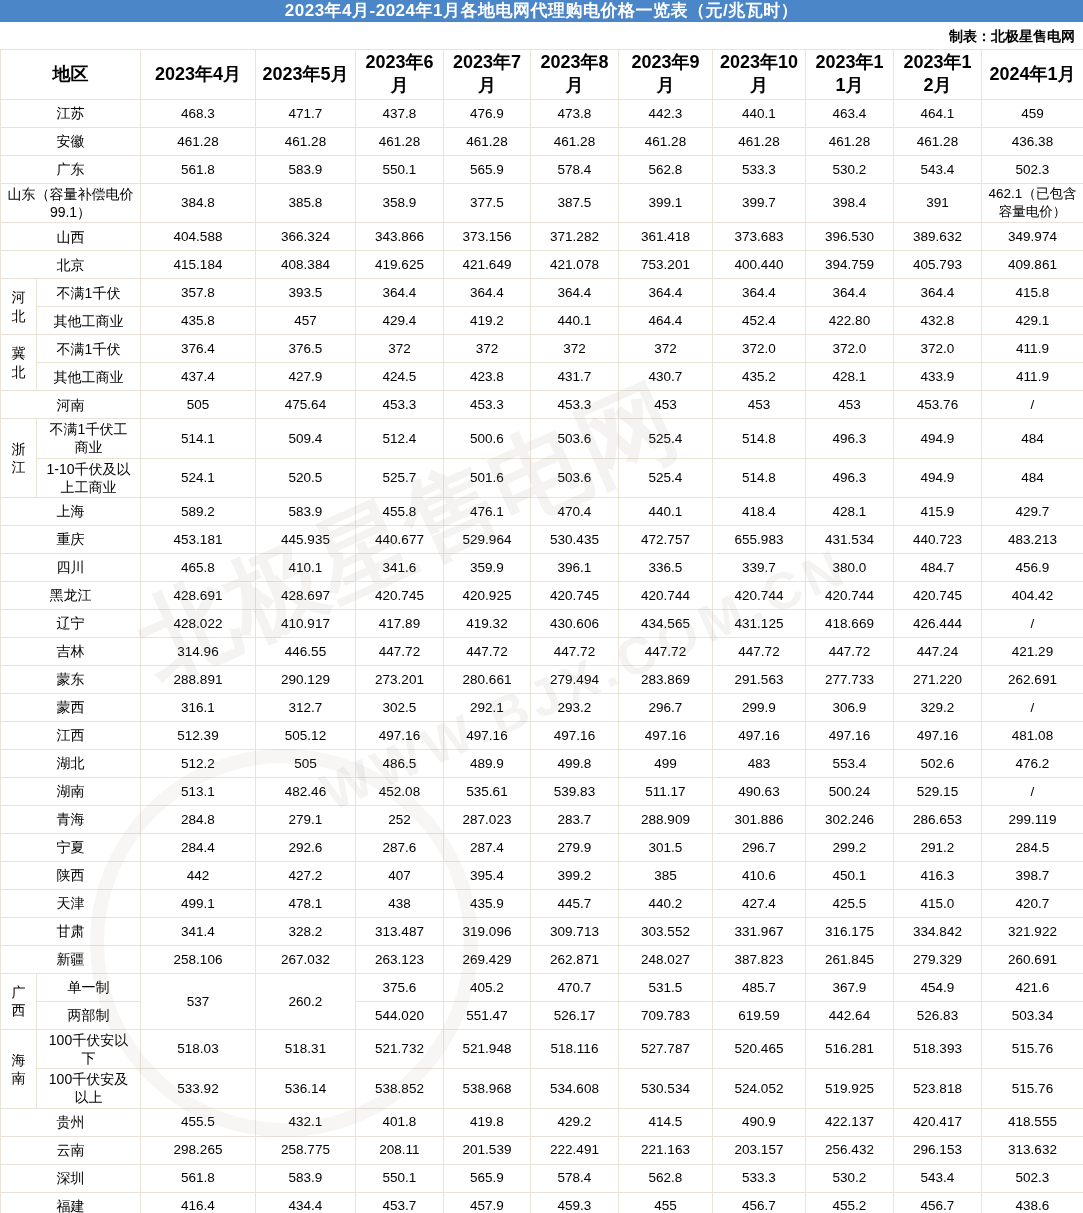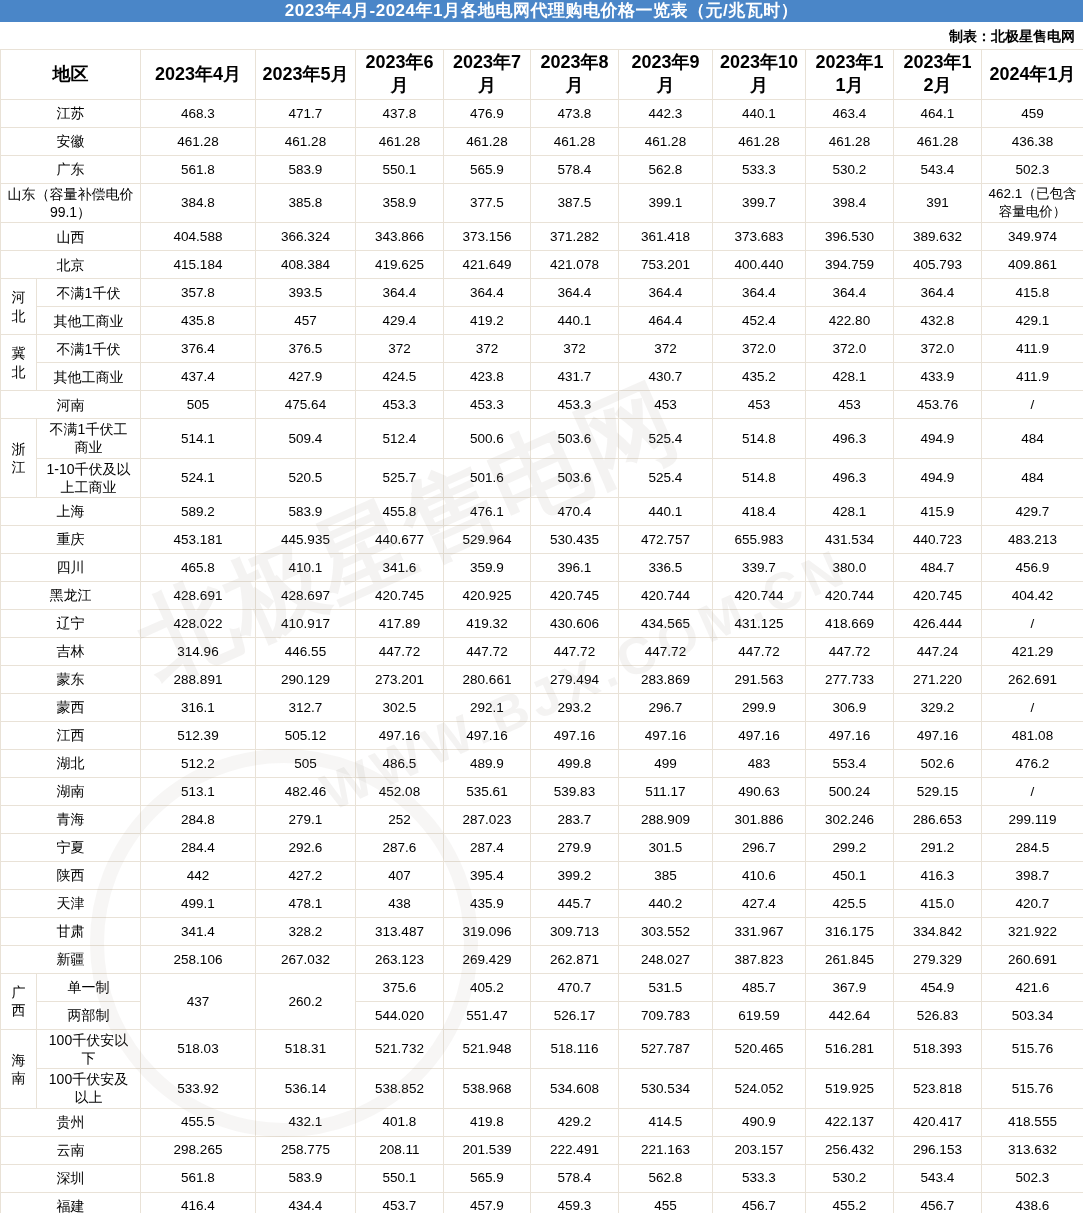--- a/index.html
+++ b/index.html
@@ -526,21 +526,21 @@
             <td>262.871</td>
             <td>248.027</td>
             <td>387.823</td>
             <td>261.845</td>
             <td>279.329</td>
             <td>260.691</td>
           </tr>
           <tr>
             <th class="group-cell" rowspan="2">广西</th>
             <th class="sub-cell">单一制</th>
-            <td rowspan="2">437</td>
+            <td rowspan="2">537</td>
             <td rowspan="2">260.2</td>
             <td>375.6</td>
             <td>405.2</td>
             <td>470.7</td>
             <td>531.5</td>
             <td>485.7</td>
             <td>367.9</td>
             <td>454.9</td>
             <td>421.6</td>
           </tr>

